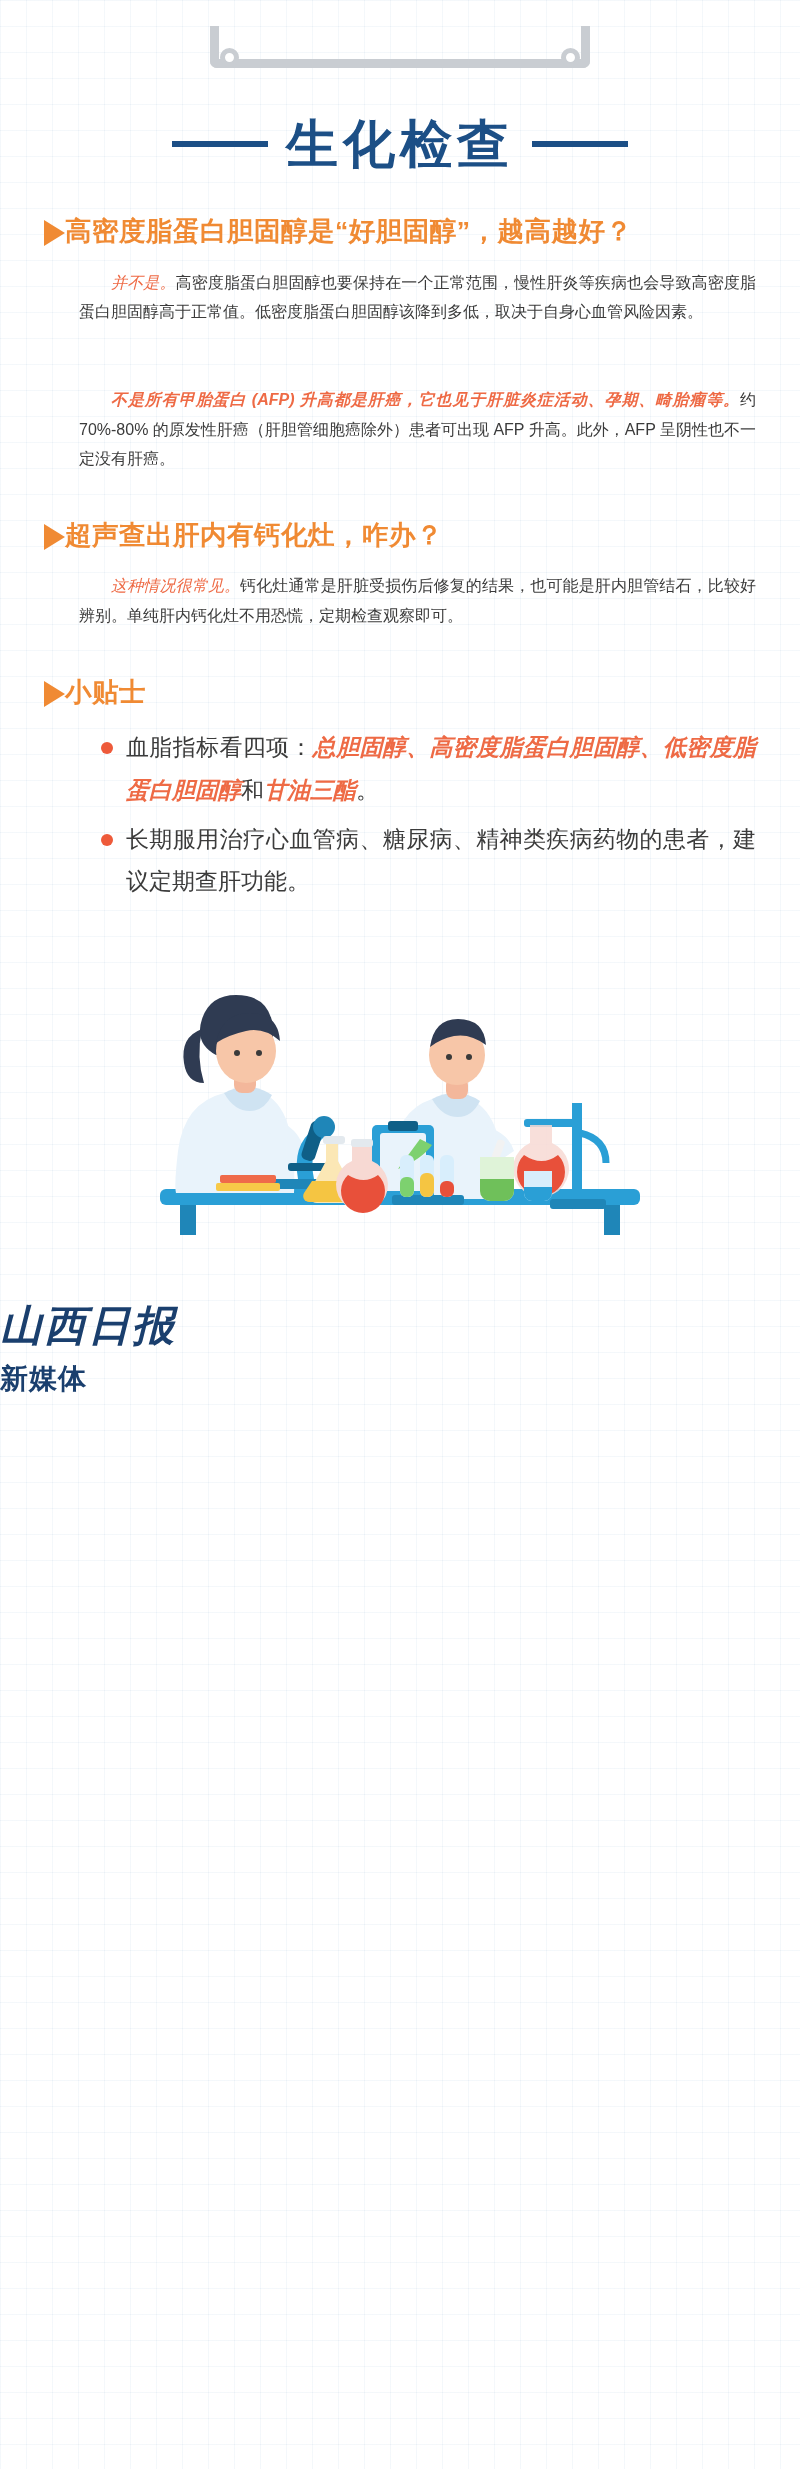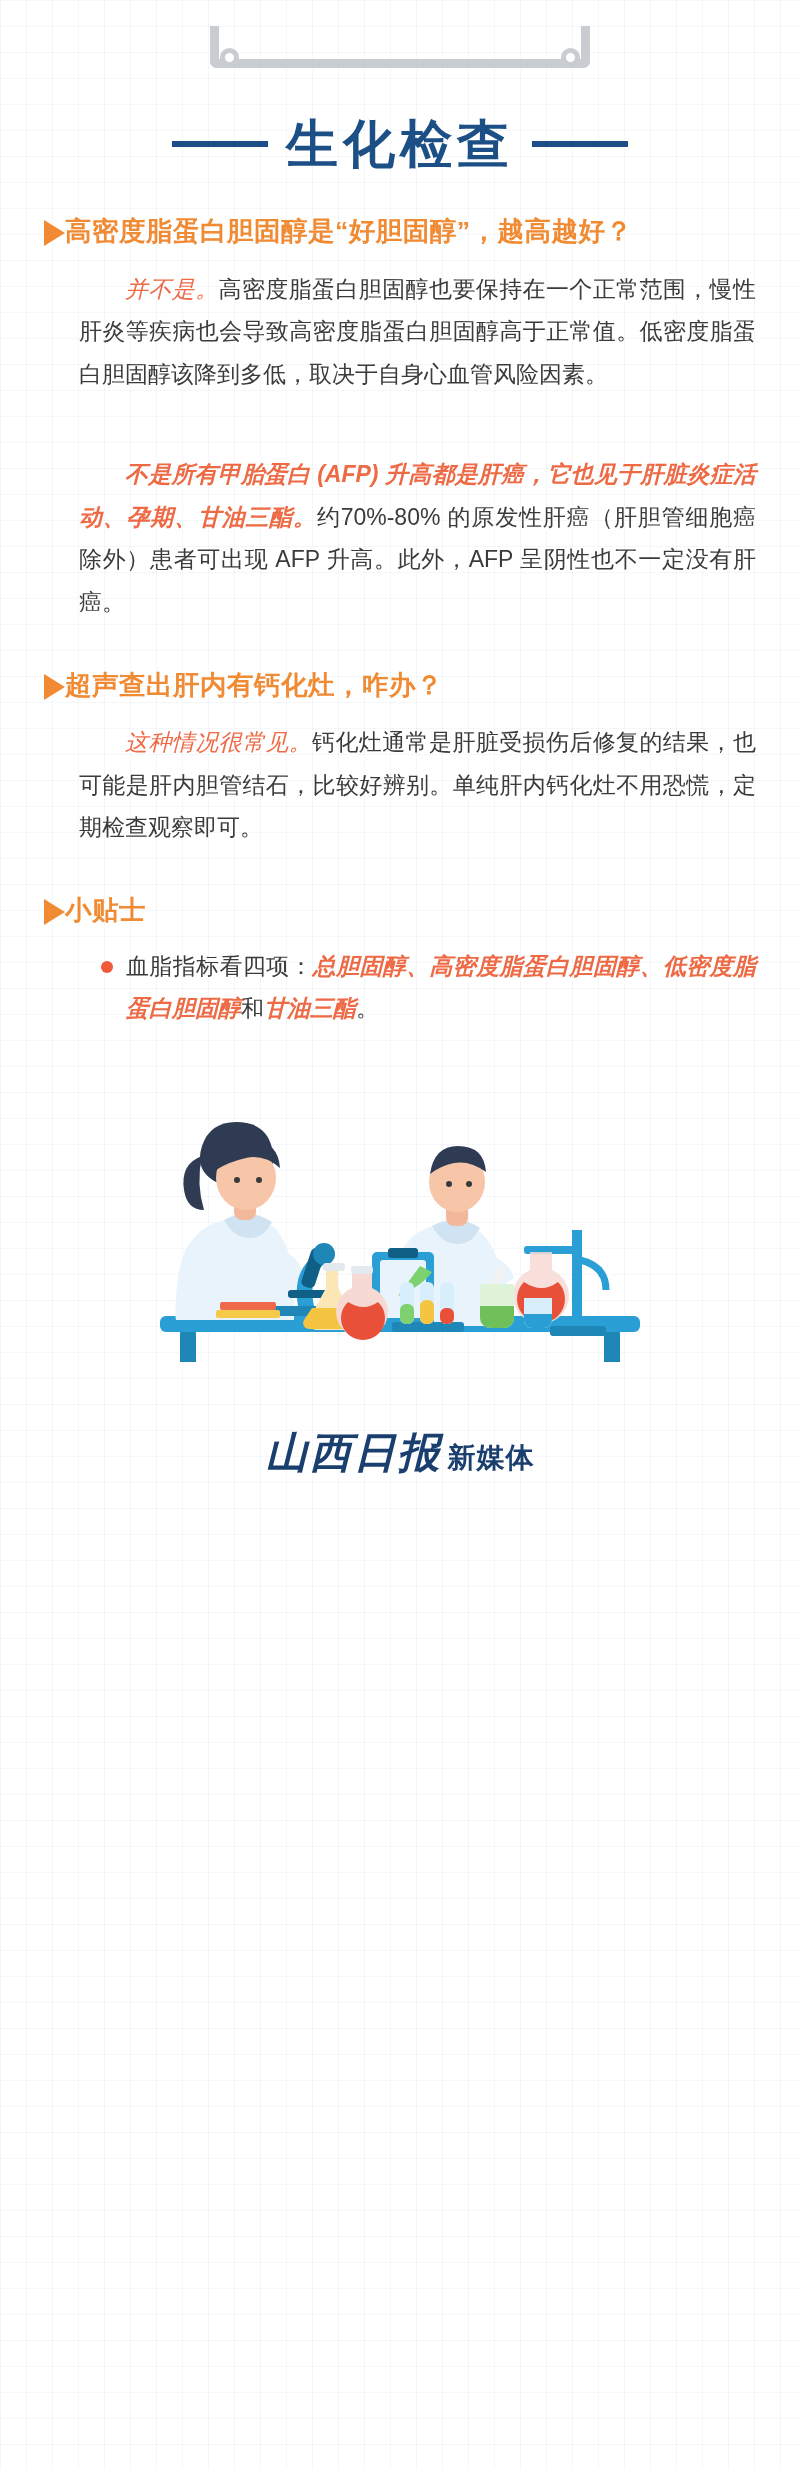--- a/index.html
+++ b/index.html
@@ -107,21 +107,21 @@
   .q-text {
     font-size: 26.5px;
     font-weight: bold;
     color: #f08a33;
     line-height: 1.5;
     letter-spacing: 0.5px;
   }
   .a-text {
     margin-top: 16px;
     padding-left: 35px;
-    font-size: 23px;
+    font-size: 16px;
     line-height: 1.85;
     color: #3b3b3b;
     text-align: justify;
     text-indent: 2em;
   }
   .hl {
     color: #ee6a45;
     font-style: italic;
   }
   .hl-b {
@@ -166,20 +166,21 @@
   }
 
   
   .footer {
     margin-top: 55px;
     padding-bottom: 60px;
     display: flex;
     align-items: baseline;
     justify-content: center;
     gap: 6px;
+    flex-direction: column;
   }
   .footer .brand {
     font-family: "DejaVu Serif", "Liberation Serif", serif;
     font-size: 42px;
     font-weight: bold;
     color: #1a3f6e;
     letter-spacing: 2px;
     font-style: italic;
   }
   .footer .sub {
@@ -212,41 +213,45 @@
     <div class="section">
       <div class="q-row">
         <div class="tri"></div>
         <div class="q-text">高密度脂蛋白胆固醇是“好胆固醇”，越高越好？</div>
       </div>
       <div class="a-text"><span class="hl">并不是。</span><span>高密度脂蛋白胆固醇也要保持在一个正常范围，慢性肝炎等疾病也会导致高密度脂蛋白胆固醇高于正常值。低密度脂蛋白胆固醇该降到多低，取决于自身心血管风险因素。</span></div>
     </div>
 
 
     <div class="section">
-      <div class="a-text"><span class="hl-b">不是所有甲胎蛋白 (AFP) 升高都是肝癌，它也见于肝脏炎症活动、孕期、甘油三酯。</span><span>约70%-80% 的原发性肝癌（肝胆管细胞癌除外）患者可出现 AFP 升高。此外，AFP 呈阴性也不一定没有肝癌。</span></div>
+      <div class="a-text"><span class="hl-b">不是所有甲胎蛋白 (AFP) 升高都是肝癌，它也见于肝脏炎症活动、孕期、畸胎瘤等。</span><span>约70%-80% 的原发性肝癌（肝胆管细胞癌除外）患者可出现 AFP 升高。此外，AFP 呈阴性也不一定没有肝癌。</span></div>
     </div>
 
     <div class="section">
       <div class="q-row">
         <div class="tri"></div>
         <div class="q-text">超声查出肝内有钙化灶，咋办？</div>
       </div>
       <div class="a-text"><span class="hl">这种情况很常见。</span><span>钙化灶通常是肝脏受损伤后修复的结果，也可能是肝内胆管结石，比较好辨别。单纯肝内钙化灶不用恐慌，定期检查观察即可。</span></div>
     </div>
 
     <div class="section">
       <div class="q-row">
         <div class="tri"></div>
         <div class="q-text">小贴士</div>
       </div>
       <div class="tips">
         <div class="tip-item">
           <div class="dot"></div>
           <div class="tip-text"><span>血脂指标看四项：</span><span class="hl-b">总胆固醇、高密度脂蛋白胆固醇、低密度脂蛋白胆固醇</span><span>和</span><span class="hl-b">甘油三酯</span><span>。</span></div>
         </div>
+        <div class="tip-item">
+          <div class="dot"></div>
+          <div class="tip-text">长期服用治疗心血管病、糖尿病、精神类疾病药物的患者，建议定期查肝功能。</div>
+        </div>
       </div>
     </div>
 
     <div class="illus-wrap">
       <svg viewBox="0 0 560 300" width="560" height="300">
 
         <rect x="40" y="246" width="480" height="16" rx="6" fill="#2a9fd6"></rect>
         <rect x="60" y="262" width="16" height="30" fill="#1f86b8"></rect>
         <rect x="484" y="262" width="16" height="30" fill="#1f86b8"></rect>
 

